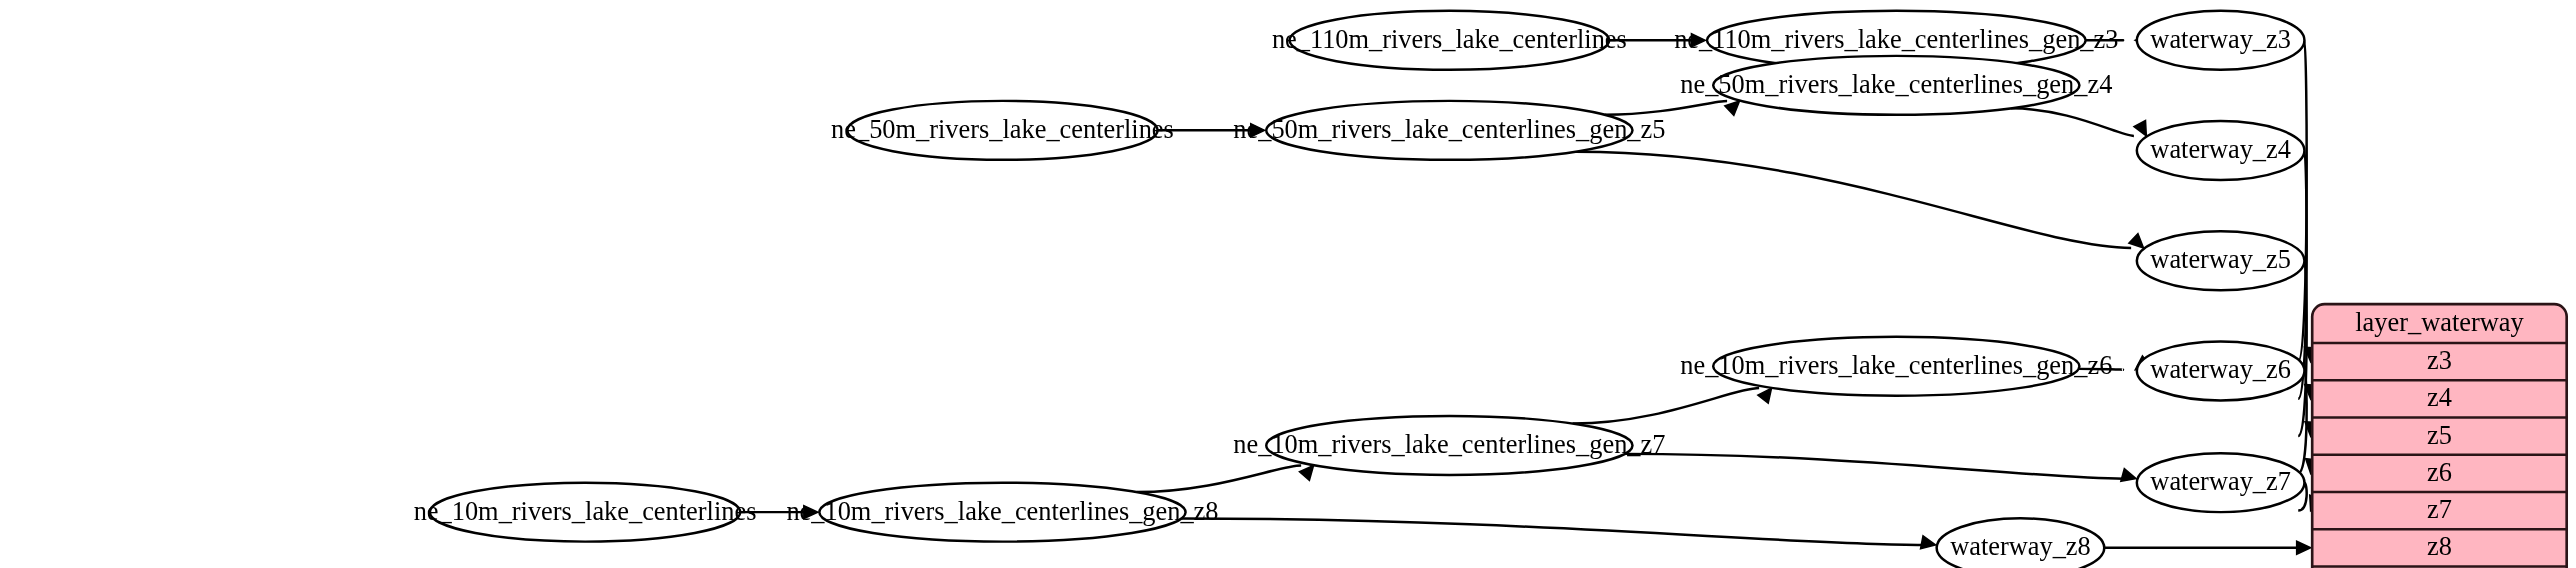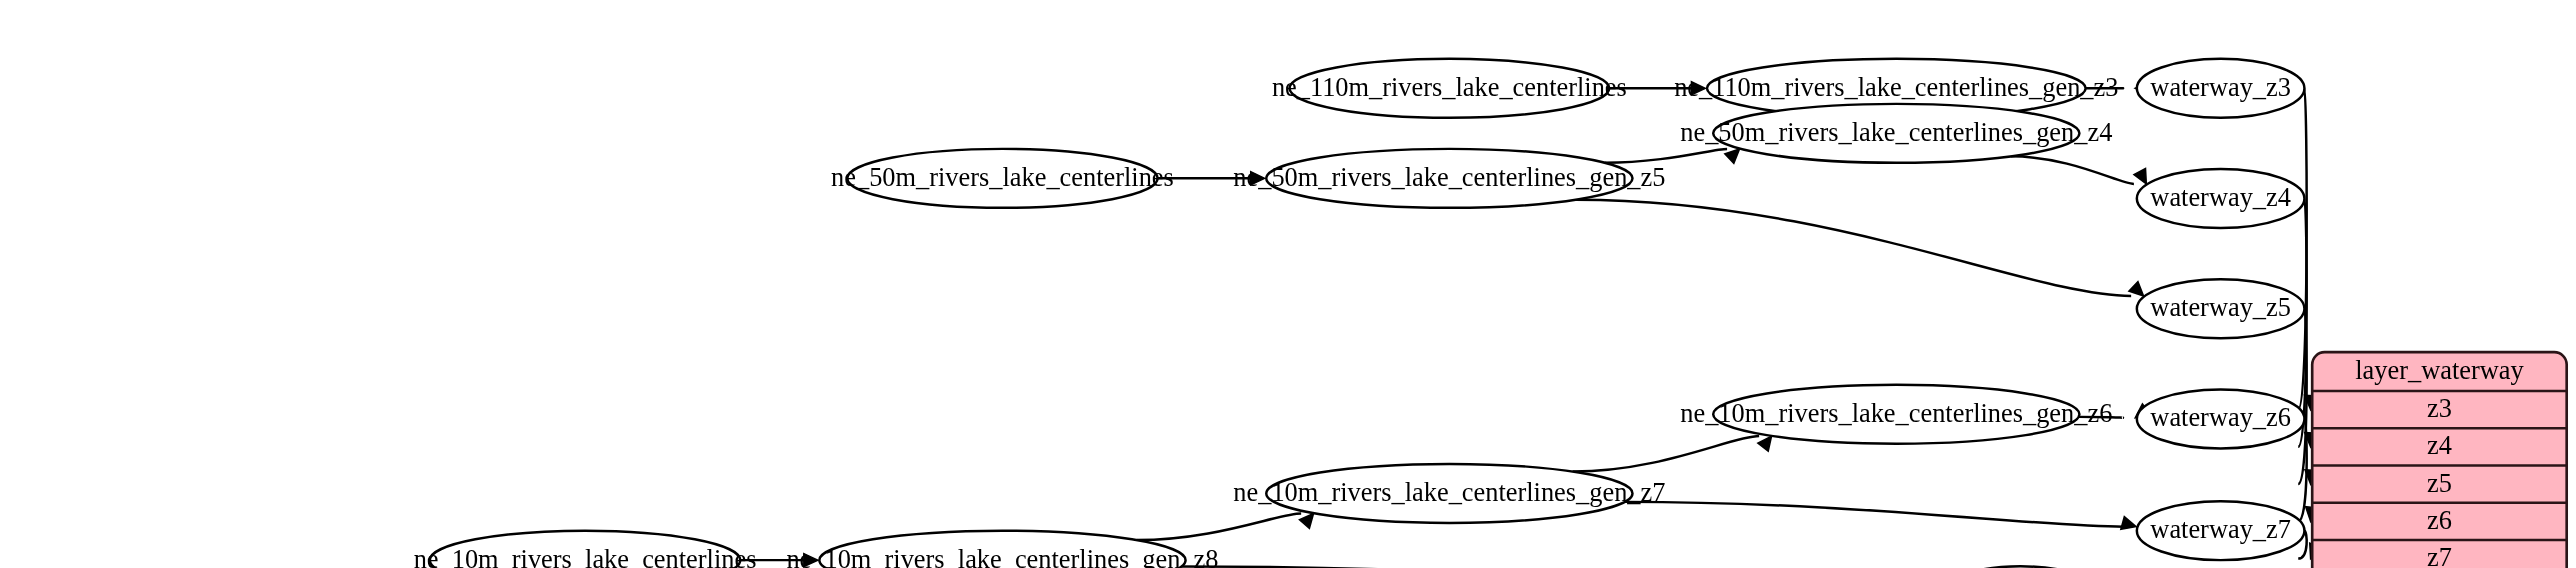--- a/index.html
+++ b/index.html
@@ -10,21 +10,20 @@
   body {
     width: 2576px;
     height: 568px;
     font-family: "Liberation Serif", "DejaVu Serif", serif;
     overflow: hidden;
   }
   #graph-root {
     position: relative;
     width: 2576px;
     height: 485px;
-    margin-top: 48px;
   }
   svg#graph-canvas {
     position: absolute;
     top: 0;
     left: 0;
     width: 2576px;
     height: 568px;
     display: block;
   }
   .node-ellipse {

